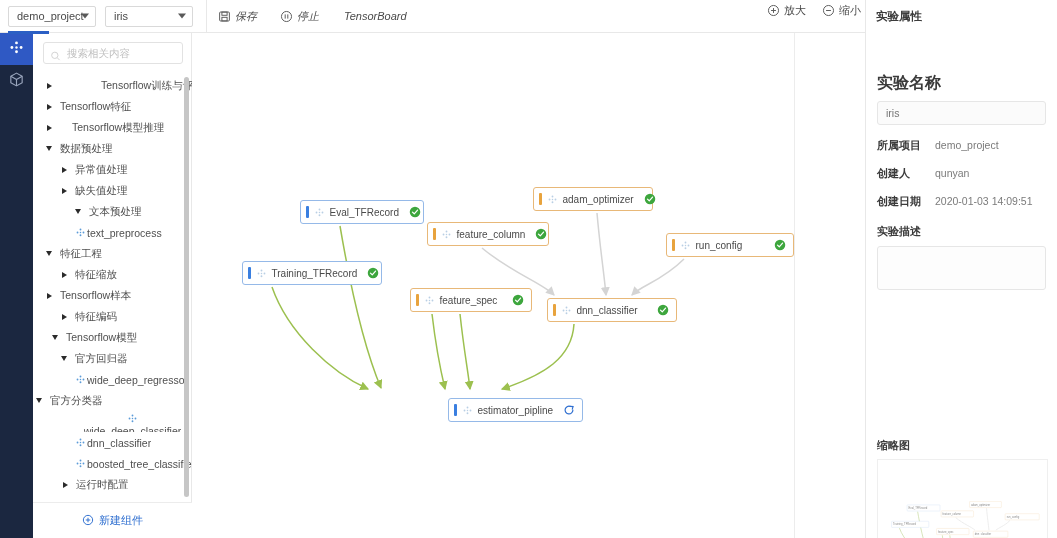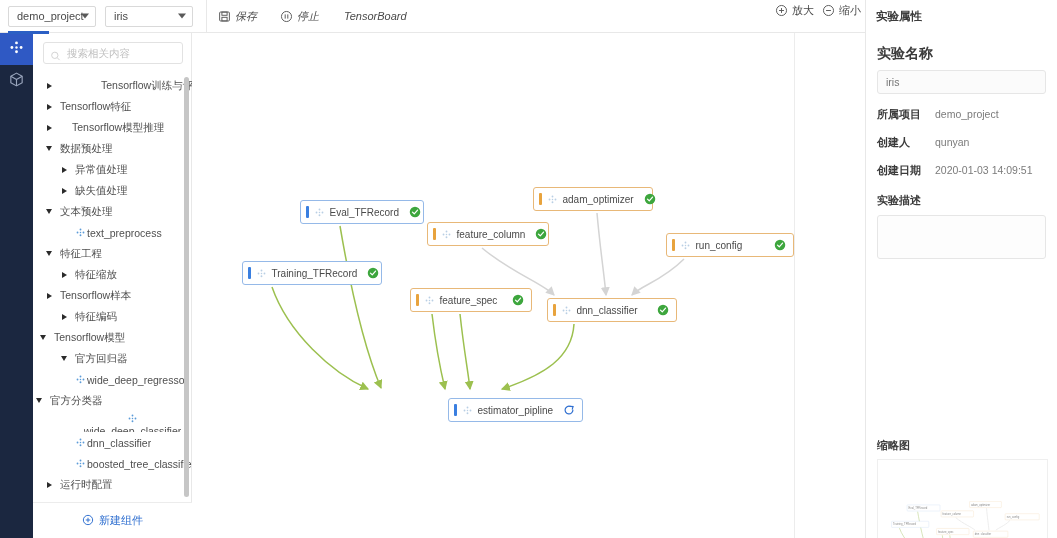--- a/index.html
+++ b/index.html
@@ -38,21 +38,21 @@
   .tb-btn {
     display: flex; align-items: center; gap: 4px;
     font-size: 11px; color: #4a4a4a; cursor: pointer; line-height: 1;
   }
   .tb-btn .lbl { position: relative; top: 0px; }
   .tb-plain { font-size: 11px; color: #4a4a4a; cursor: pointer; margin-left: 2px; }
   .ico { display: inline-flex; width: 13px; height: 13px; }
   .ico svg { width: 13px; height: 13px; display: block; }
 
   .tb-zoom { position: absolute; right: 196px; top: 0; height: 20px;
-             display: flex; align-items: center; gap: 8px; }
+             display: flex; align-items: center; gap: 16px; }
 
   .panel-title-bar {
     position: absolute; right: 0; top: 0; width: 192px; height: 33px;
     border-left: 1px solid #e8e8e8; display: flex; align-items: center;
     padding-left: 10px; background: #fff;
   }
   .panel-title-bar .t { font-size: 11.5px; font-weight: bold; color: #3b3b3b; }
 
   .blue-underline {
     position: absolute; left: 8px; top: 31px; width: 41px; height: 3px;
@@ -151,21 +151,21 @@
   .gnode .nlabel { flex: 1 1 auto; }
   .gnode .badge { margin-left: 10px; display: flex; }
   .gnode .badge svg { width: 12px; height: 12px; }
 
   
   .rpanel {
     position: absolute; right: 0; top: 33px; width: 192px; height: 505px;
     background: #fff; border-left: 1px solid #e8e8e8;
   }
   .rp-body { padding: 12px 11px 0 11px; }
-  .rp-lab { font-size: 14px; font-weight: bold; color: #3b3b3b; margin-bottom: 7px; }
+  .rp-lab { font-size: 16px; font-weight: bold; color: #3b3b3b; margin-bottom: 7px; margin-top: 28px; }
   .rp-input {
     width: 100%; height: 24px; border: 1px solid #e6e6e6; border-radius: 3px;
     background: #fbfbfb; padding: 0 8px; font-size: 10.5px; color: #c8c8c8;
     font-family: inherit; outline: none;
   }
   .rp-row { display: flex; align-items: baseline; margin-top: 13px; font-size: 11px; }
   .rp-row .k { font-weight: bold; color: #3b3b3b; width: 58px; flex: 0 0 58px; }
   .rp-row .v { color: #7b7b7b; font-size: 10.5px; }
   .rp-lab2 { font-size: 11px; font-weight: bold; color: #3b3b3b; margin: 15px 0 7px 0; }
   .rp-area {
@@ -325,21 +325,21 @@
               <i></i>
             </span>
             <span class="tlabel" style="margin-left:5px">异常值处理</span>
           </div>
           <div class="tnode" style="padding-left: 25px;">
             <span class="arrow">
               <i></i>
             </span>
             <span class="tlabel" style="margin-left:5px">缺失值处理</span>
           </div>
-          <div class="tnode" style="padding-left: 10px;">
+          <div class="tnode" style="padding-left: 39px;">
             <span class="arrow open">
               <i></i>
             </span>
             <span class="tlabel" style="margin-left:5px">文本预处理</span>
           </div>
           <div class="tnode" style="padding-left: 40px;">
             <span class="leaf-ico">
               <svg viewBox="0 0 24 24" fill="#5b9bd8">
                 <circle cx="12" cy="5.5" r="2"></circle>
                 <circle cx="5.5" cy="12" r="2"></circle>
@@ -367,21 +367,21 @@
               <i></i>
             </span>
             <span class="tlabel" style="margin-left:5px">Tensorflow样本</span>
           </div>
           <div class="tnode" style="padding-left: 25px;">
             <span class="arrow">
               <i></i>
             </span>
             <span class="tlabel" style="margin-left:5px">特征编码</span>
           </div>
-          <div class="tnode" style="padding-left: 4px;">
+          <div class="tnode" style="padding-left: 16px;">
             <span class="arrow open">
               <i></i>
             </span>
             <span class="tlabel" style="margin-left:5px">Tensorflow模型</span>
           </div>
           <div class="tnode" style="padding-left: 25px;">
             <span class="arrow open">
               <i></i>
             </span>
             <span class="tlabel" style="margin-left:5px">官方回归器</span>
@@ -433,21 +433,21 @@
               <svg viewBox="0 0 24 24" fill="#5b9bd8">
                 <circle cx="12" cy="5.5" r="2"></circle>
                 <circle cx="5.5" cy="12" r="2"></circle>
                 <circle cx="18.5" cy="12" r="2"></circle>
                 <circle cx="12" cy="18" r="2"></circle>
                 <circle cx="12" cy="12" r="1.7"></circle>
               </svg>
             </span>
             <span class="tlabel">boosted_tree_classifier</span>
           </div>
-          <div class="tnode" style="padding-left: 10px;">
+          <div class="tnode" style="padding-left: 26px;">
             <span class="arrow">
               <i></i>
             </span>
             <span class="tlabel" style="margin-left:5px">运行时配置</span>
           </div>
         </div>
     </div>
     <div class="scrollbar"></div>
 
     <div class="sb-footer">

